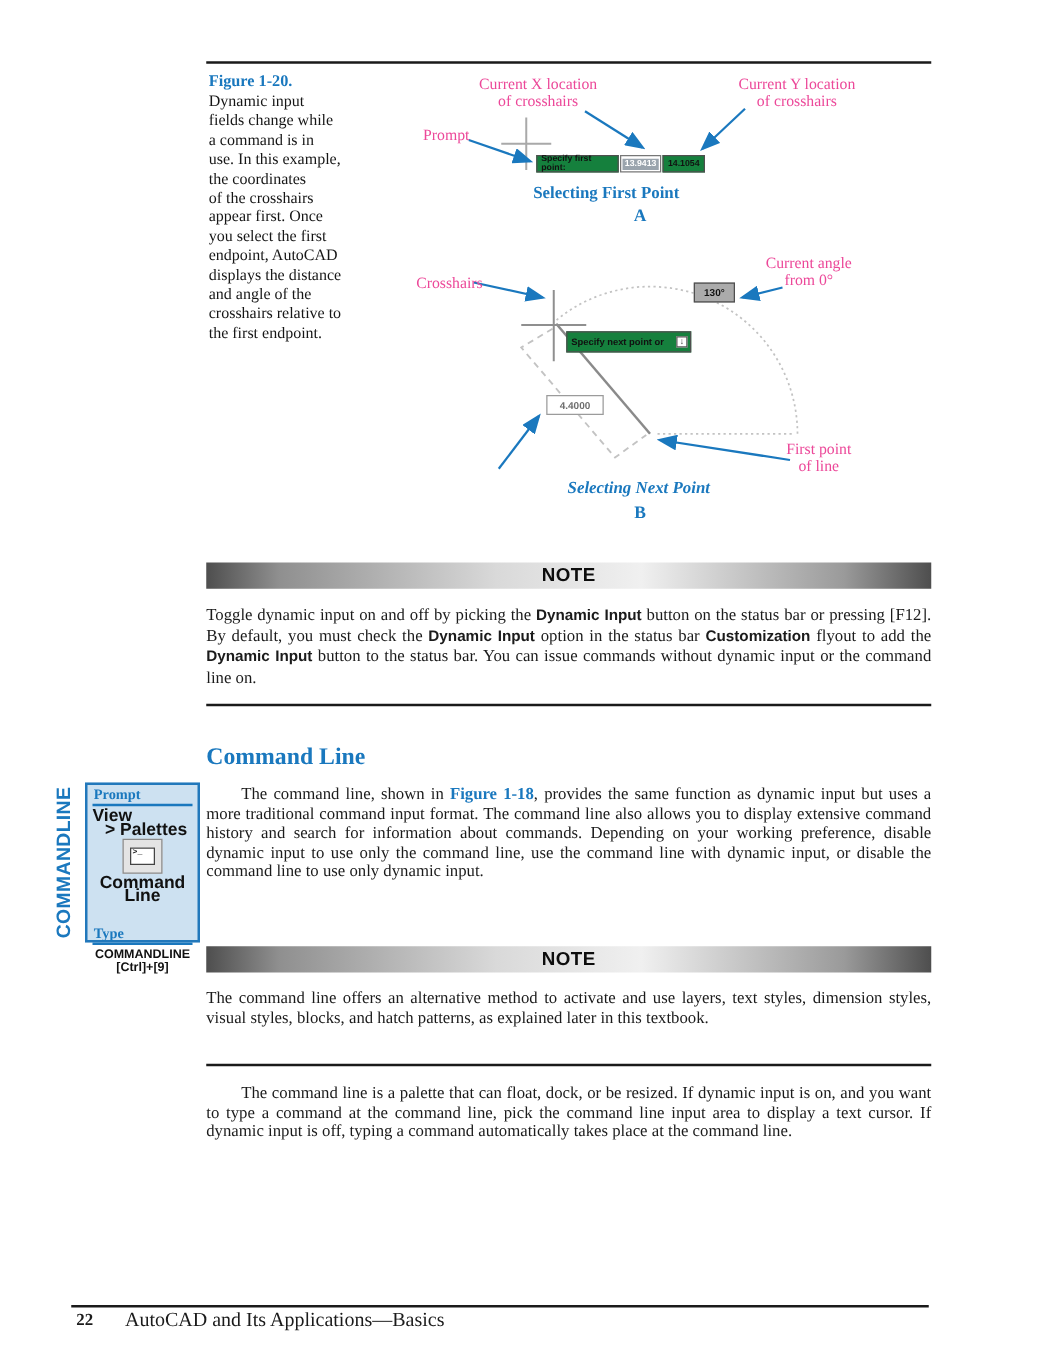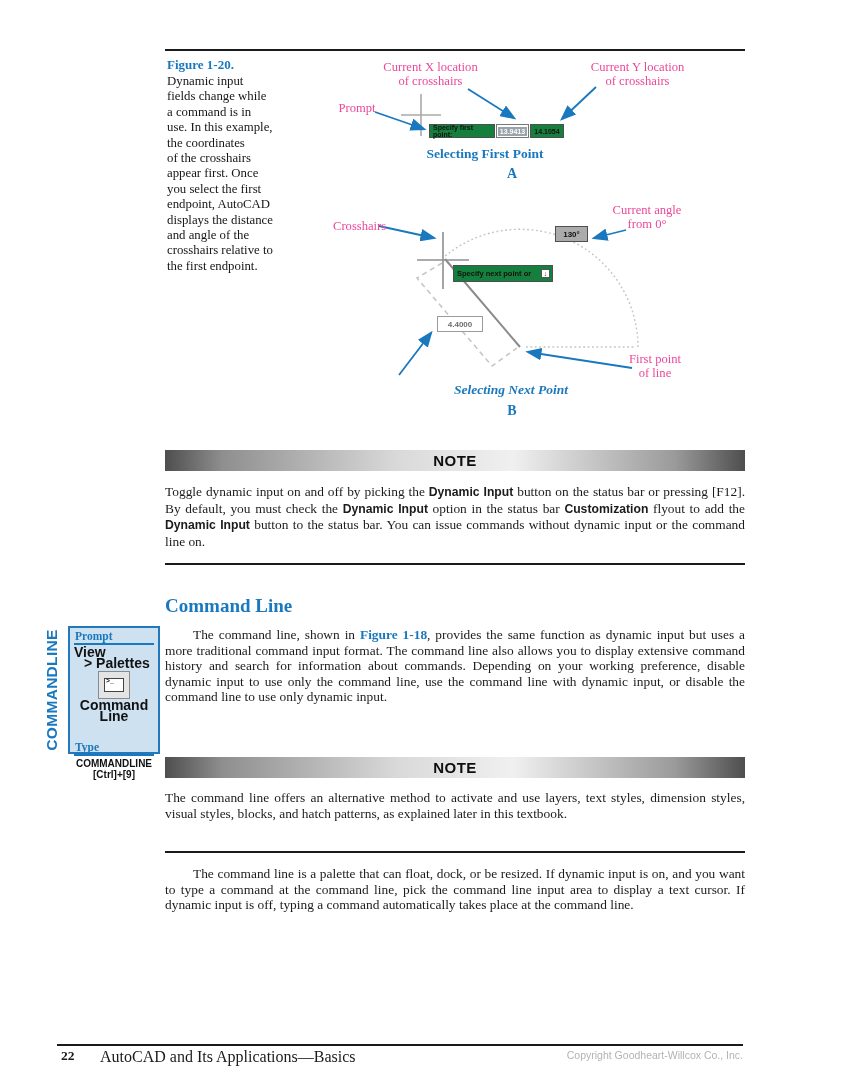--- a/index.html
+++ b/index.html
@@ -194,15 +194,14 @@
     <span>NOTE</span>
   </div>
   <div class="bodytext" style="top:790px;">The command line offers an alternative method to activate and use layers, text styles, dimension styles, visual styles, blocks, and hatch patterns, as explained later in this textbook.</div>
   <div class="rule" style="left:165px;top:851px;width:580px;height:1.5px;"></div>
 
   <div class="bodytext indent" style="top:866px;">The command line is a palette that can float, dock, or be resized. If dynamic input is on, and you want to type a command at the command line, pick the command line input area to display a text cursor. If dynamic input is off, typing a command automatically takes place at the command line.</div>
 
   <div class="rule" style="left:57px;top:1044px;width:686px;height:2px;"></div>
   <div class="foot-num">22</div>
   <div class="foot-title">AutoCAD and Its Applications—Basics</div>
-  <div class="foot-copy">Copyright Goodheart-Willcox Co., Inc.</div>
 
 </div>
 
 </body></html>

